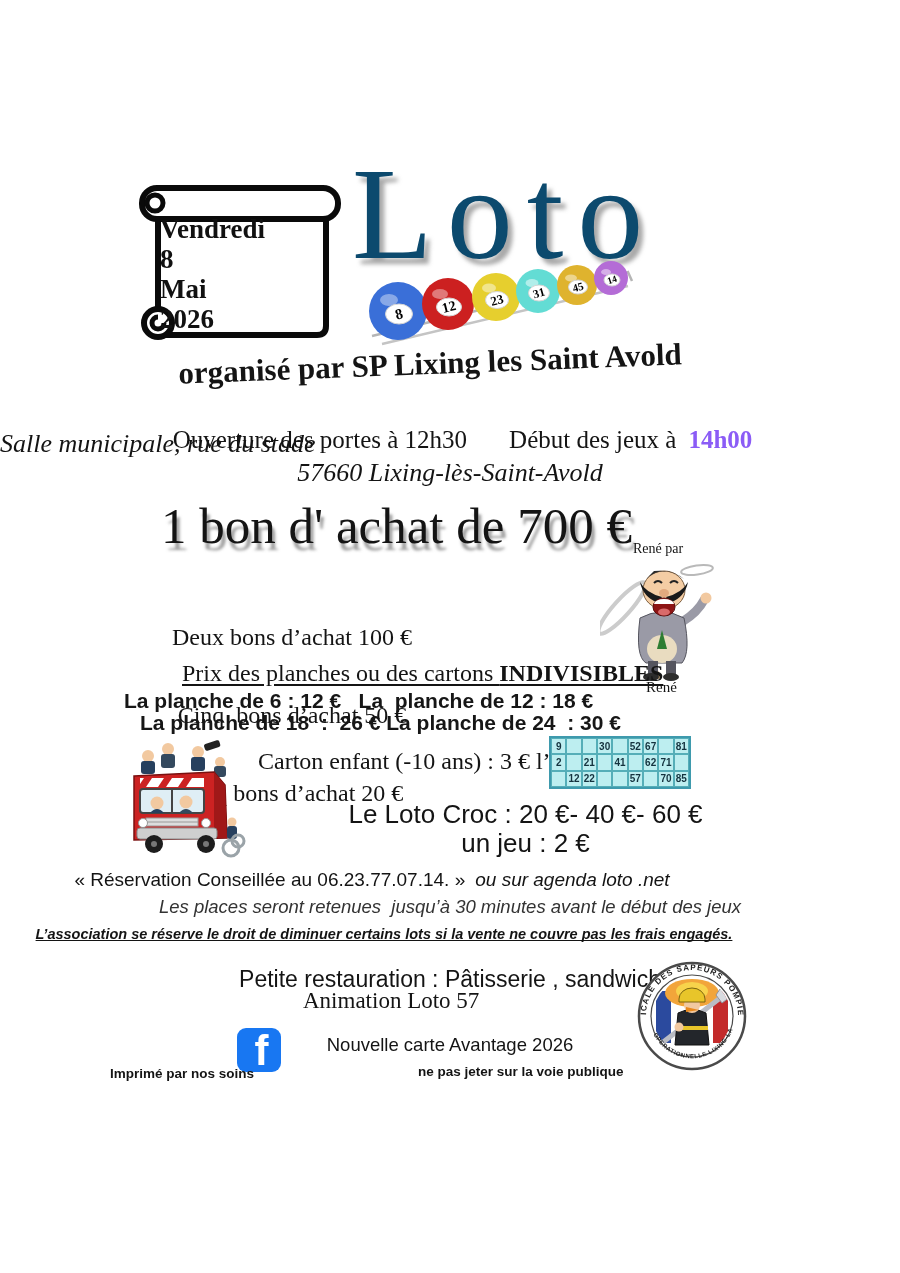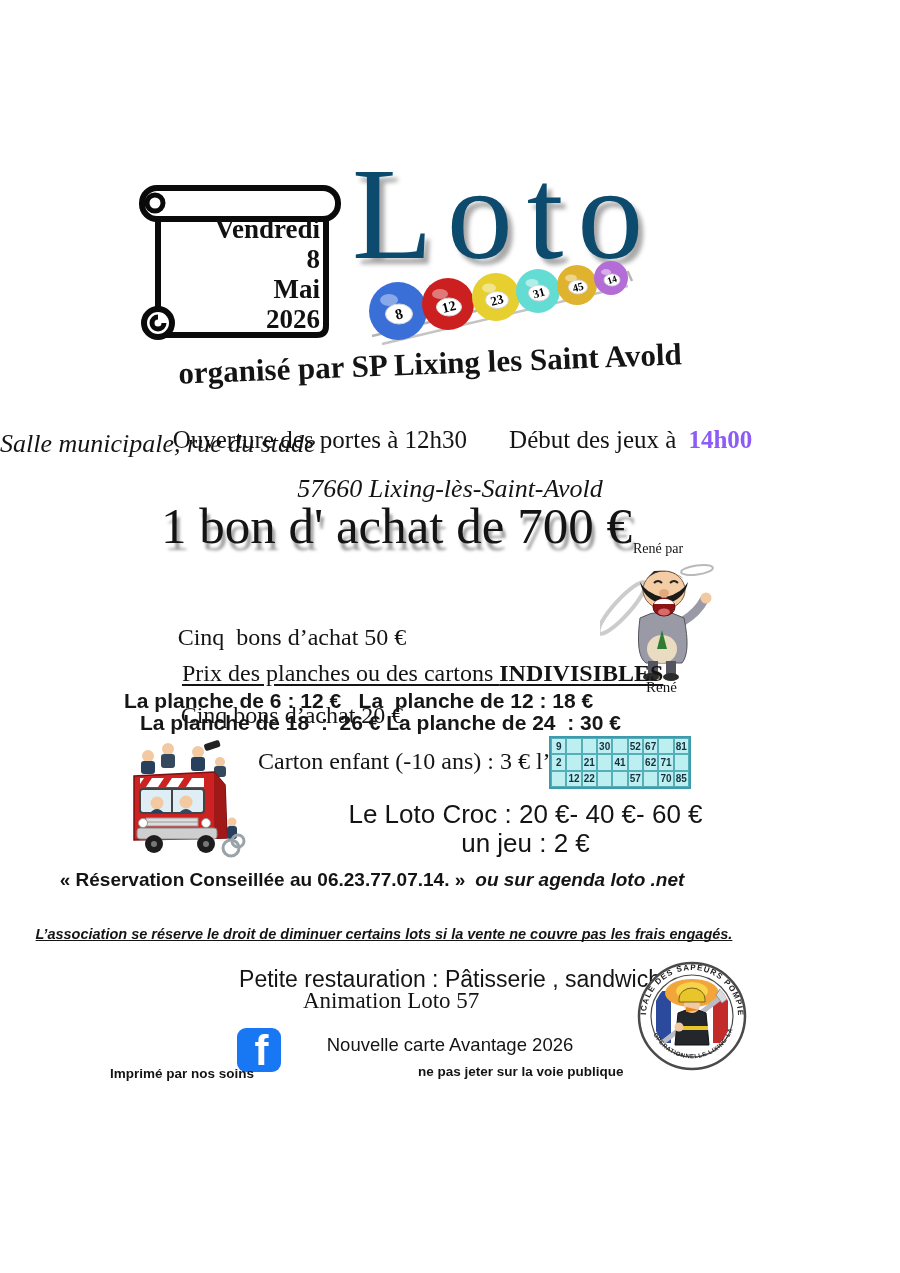--- a/index.html
+++ b/index.html
@@ -2,39 +2,39 @@
 <html><head>
 <meta charset="utf-8">
 <style>
   html,body{margin:0;padding:0;background:#fff;}
   .page{position:relative;width:900px;height:1273px;background:#fff;overflow:hidden;
         font-family:"Liberation Serif",serif;color:#141414;}
   .abs{position:absolute;}
 
   
   .scroll-box{left:128px;top:182px;width:224px;height:166px;}
-  .scroll-text{position:absolute;left:32px;top:32px;width:160px;text-align:right;
+  .scroll-text{position:absolute;left:32px;top:32px;width:160px;text-align:left;
                font-weight:bold;font-size:27px;line-height:30px;color:#111;}
 
   
   .loto-title{left:352px;top:148px;font-family:Liberation Serif, serif;font-size:132px;
               line-height:1;letter-spacing:14px;color:#0c4a6e;
               text-shadow:5px 6px 4px rgba(140,140,140,.75);}
 
   .balls-svg{left:360px;top:250px;width:280px;height:98px;}
 
   .organizer{left:150px;top:346px;width:560px;text-align:center;font-weight:bold;
              font-size:31px;transform:rotate(-2.2deg);}
 
   .schedule{left:0;top:398px;width:900px;text-align:center;font-size:25px;white-space:pre;}
   .schedule .gap{display:inline-block;width:42px;}
   .schedule .time{color:#8b5cf6;font-weight:bold;margin-left:12px;}
 
   .venue1{left:0;top:429px;width:740px;font-style:italic;font-size:26px;}
-  .venue2{left:0;top:458px;width:900px;text-align:center;font-style:italic;font-size:26px;margin-top:16px;}
+  .venue2{left:0;top:458px;width:900px;text-align:center;font-style:italic;font-size:26px;}
 
   .main-prize{left:118px;top:497px;font-size:51px;white-space:nowrap;
               text-shadow:3px 7px 3px rgba(135,135,135,.8);margin-left:43px;}
 
   .bons{left:108px;top:572px;width:368px;text-align:center;font-size:24px;
         line-height:26px;white-space:pre;}
 
   .anime-par{left:633px;top:541px;font-size:14px;}
   .rene-svg{left:600px;top:556px;width:124px;height:126px;}
   .rene-label{left:646px;top:679px;font-size:15px;}
@@ -57,21 +57,21 @@
          grid-template-columns:repeat(9,1fr);grid-template-rows:repeat(3,1fr);
          box-sizing:border-box;}
   .bingo-cell{border:0.5px solid #55aeb8;font-family:"Liberation Sans",sans-serif;
               font-weight:bold;font-size:10px;color:#14323e;display:flex;
               align-items:center;justify-content:center;overflow:hidden;}
 
   .croc{left:288px;top:800px;width:475px;text-align:center;
         font-family:"Liberation Sans",sans-serif;font-size:26px;line-height:29px;}
 
   .reservation{left:0;top:869px;width:744px;text-align:center;
-               font-family:"Liberation Sans",sans-serif;font-weight:bold;font-size:19px;}
+               font-family:"Liberation Sans",sans-serif;font-weight:normal;font-size:19px;}
   .reservation .alt{font-style:italic;margin-left:10px;}
 
   .places{left:0;top:896px;width:900px;text-align:center;white-space:pre;
           font-family:"Liberation Sans",sans-serif;font-style:italic;font-size:18.5px;color:#333;}
 
   .association{left:0;top:926px;width:768px;text-align:center;
                font-family:"Liberation Sans",sans-serif;font-weight:bold;font-style:italic;
                font-size:14.5px;text-decoration:underline;text-decoration-skip-ink:none;}
 
   .restauration{left:0;top:966px;width:900px;text-align:center;
@@ -163,20 +163,21 @@
   <div class="abs schedule">
     <span>Ouverture des portes à 12h30</span><span class="gap"></span><span>Début des jeux à</span><span class="time">14h00</span>
   </div>
 
   <div class="abs venue1">Salle municipale, rue du stade</div>
   <div class="abs venue2">57660 Lixing-lès-Saint-Avold</div>
 
   <div class="abs main-prize">1 bon d' achat de 700 €</div>
 
   <div class="abs bons">
+    <div>Deux bons d’achat 100 €</div>
     <div>Cinq  bons d’achat 50 €</div>
     <div>Cinq bons d’achat 20 €</div>
   </div>
 
   <div class="abs anime-par">René par</div>
   <svg class="abs rene-svg" viewBox="0 0 124 126">
     <ellipse cx="97" cy="14" rx="16" ry="4.5" fill="#fff" stroke="#b9b9b9" stroke-width="2" transform="rotate(-8 97 14)"></ellipse>
     <ellipse cx="22" cy="52" rx="34" ry="8" fill="none" stroke="#cccccc" stroke-width="4" transform="rotate(-48 22 52)"></ellipse>
     <line x1="44" y1="74" x2="58" y2="121" stroke="#caa36b" stroke-width="4" stroke-linecap="round"></line>
     <path d="M82,66 Q98,56 104,44" fill="none" stroke="#9a9aa6" stroke-width="9" stroke-linecap="round"></path>
@@ -277,20 +278,21 @@
   </div>
 
   <div class="abs croc">
     <div>Le Loto Croc : 20 €- 40 €- 60 €</div>
     <div>un jeu : 2 €</div>
   </div>
 
   <div class="abs reservation">
     <span>« Réservation Conseillée au 06.23.77.07.14. »</span><span class="alt">ou sur agenda loto .net</span>
   </div>
+  <div class="abs places">Les places seront retenues  jusqu’à 30 minutes avant le début des jeux</div>
   <div class="abs association">L’association se réserve le droit de diminuer certains lots si la vente ne couvre pas les frais engagés.</div>
 
   <div class="abs restauration">Petite restauration : Pâtisserie , sandwich</div>
 
   <svg class="abs badge-svg" viewBox="0 0 112 122">
     <defs>
       <path id="arcTop" d="M10,61 A46,46 0 0 1 102,61"></path>
       <path id="arcBot" d="M16,76 A43,43 0 0 0 96,76"></path>
       <clipPath id="innerClip">
           <circle cx="56" cy="61" r="39"></circle>

